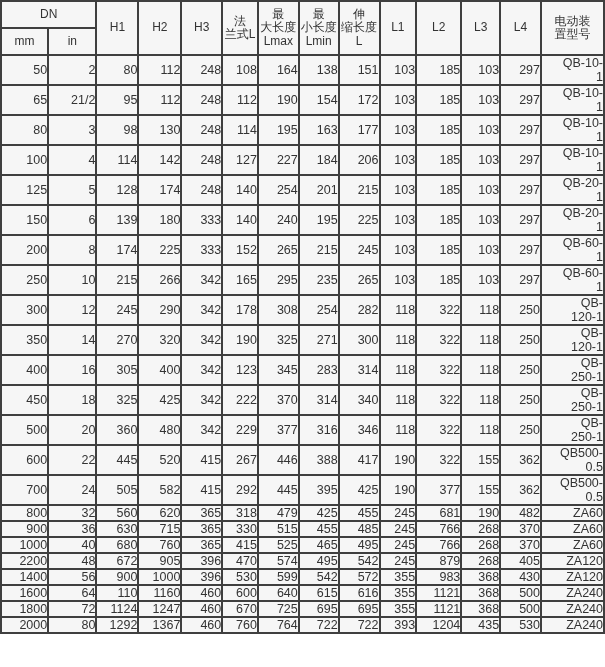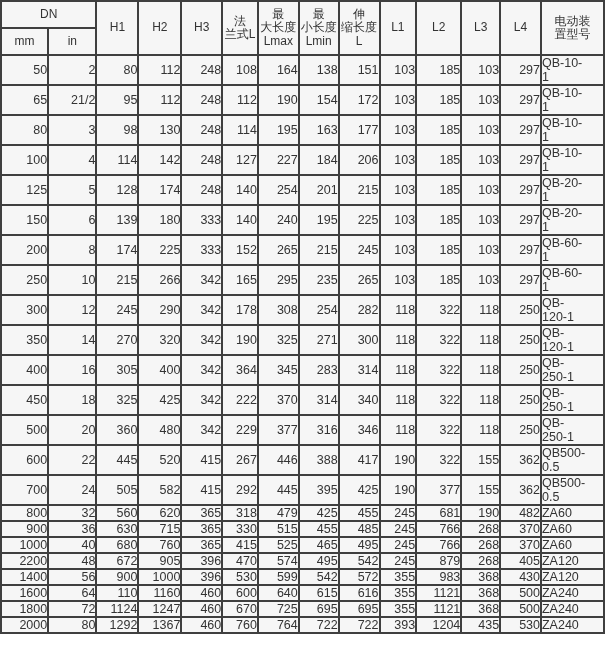--- a/index.html
+++ b/index.html
@@ -36,21 +36,21 @@
     font-size: 12px;
   }
   thead tr { height: 27px; padding-left: 22px; }
   tbody tr.tall { height: 20px; }
   tbody tr.compact { height: 15px; border-radius: 6px; }
   td.num {
     text-align: right;
     padding-right: 7px;
   }
   td.model {
-    text-align: left;
+    text-align: right;
     padding: 0 1px;
   }
 </style>
 </head>
 <body>
 
 <div class="page">
   <table class="spec">
     <colgroup>
       <col style="width:45px">
@@ -267,21 +267,21 @@
           <td class="num">250</td>
           <td class="model">QB-
 120-1</td>
         </tr>
         <tr class="tall">
           <td class="num">400</td>
           <td class="num">16</td>
           <td class="num">305</td>
           <td class="num">400</td>
           <td class="num">342</td>
-          <td class="num">364</td>
+          <td class="num">123</td>
           <td class="num">345</td>
           <td class="num">283</td>
           <td class="num">314</td>
           <td class="num">118</td>
           <td class="num">322</td>
           <td class="num">118</td>
           <td class="num">250</td>
           <td class="model">QB-
 250-1</td>
         </tr>

